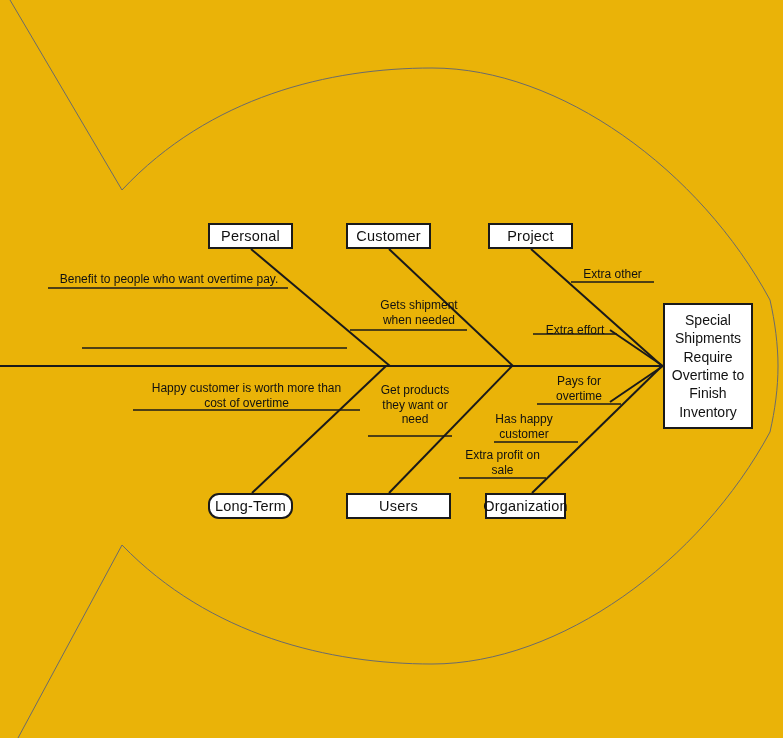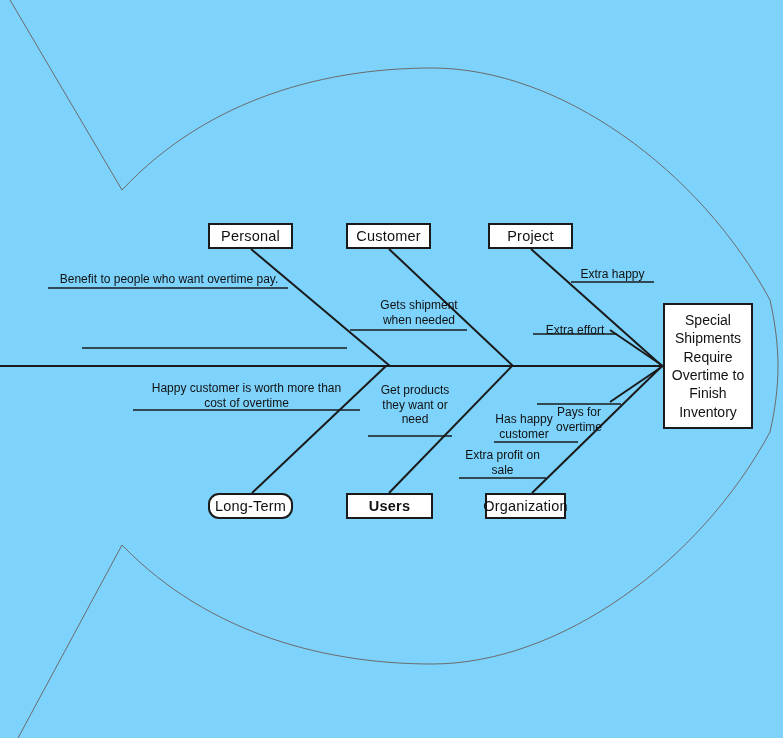--- a/index.html
+++ b/index.html
@@ -8,21 +8,21 @@
     background: #ffffff;
   }
   body {
     font-family: "Liberation Sans", sans-serif;
     color: #111111;
   }
   #canvas {
     position: relative;
     width: 783px;
     height: 738px;
-    background: #7dd3fc;
+    background: #eab308;
     overflow: hidden;
   }
   #fishbone-svg {
     position: absolute;
     top: 0;
     left: 0;
     width: 783px;
     height: 738px;
   }
   .cat-box {
@@ -136,21 +136,21 @@
   </div>
 
   <div class="cat-box" style="left:488px; top:223px; width:85px; height:26px;">
     <span>Project</span>
   </div>
 
   <div class="cat-box" style="left:208px; top:493px; width:85px; height:26px;border-radius:11px;">
     <span>Long-Term</span>
   </div>
 
-  <div class="cat-box" style="left:346px; top:493px; width:87px; height:26px;font-weight:bold;">
+  <div class="cat-box" style="left:346px; top:493px; width:105px; height:26px;">
     <span>Users</span>
   </div>
 
   <div class="cat-box" style="left:485px; top:493px; width:81px; height:26px;">
     <span>Organization</span>
   </div>
 
   <div class="head-box" style="left:663px; top:303px; width:90px; height:126px;">
     <span>Special
 Shipments
@@ -159,32 +159,32 @@
 Finish
 Inventory</span>
   </div>
 
   <div class="cause-label align-center" style="left:48px; top:272px; width:242px;">Benefit to people who want overtime pay.</div>
 
 
   <div class="cause-label align-center" style="left:369px; top:298px; width:100px;">Gets shipment
 when needed</div>
 
-  <div class="cause-label align-center" style="left:571px; top:267px; width:83px;">Extra happy</div>
+  <div class="cause-label align-center" style="left:571px; top:267px; width:83px;">Extra other</div>
 
   <div class="cause-label align-center" style="left:533px; top:323px; width:84px;">Extra effort</div>
 
   <div class="cause-label align-center" style="left:133px; top:381px; width:227px;">Happy customer is worth more than
 cost of overtime</div>
 
   <div class="cause-label align-center" style="left:371px; top:383px; width:88px;">Get products
 they want or
 need</div>
 
-  <div class="cause-label align-center" style="left:537px; top:374px; width:84px;margin-top:31px;">Pays for
+  <div class="cause-label align-center" style="left:537px; top:374px; width:84px;">Pays for
 overtime</div>
 
   <div class="cause-label align-center" style="left:482px; top:412px; width:84px;">Has happy
 customer</div>
 
   <div class="cause-label align-center" style="left:459px; top:448px; width:87px;">Extra profit on
 sale</div>
 
 </div>
 

